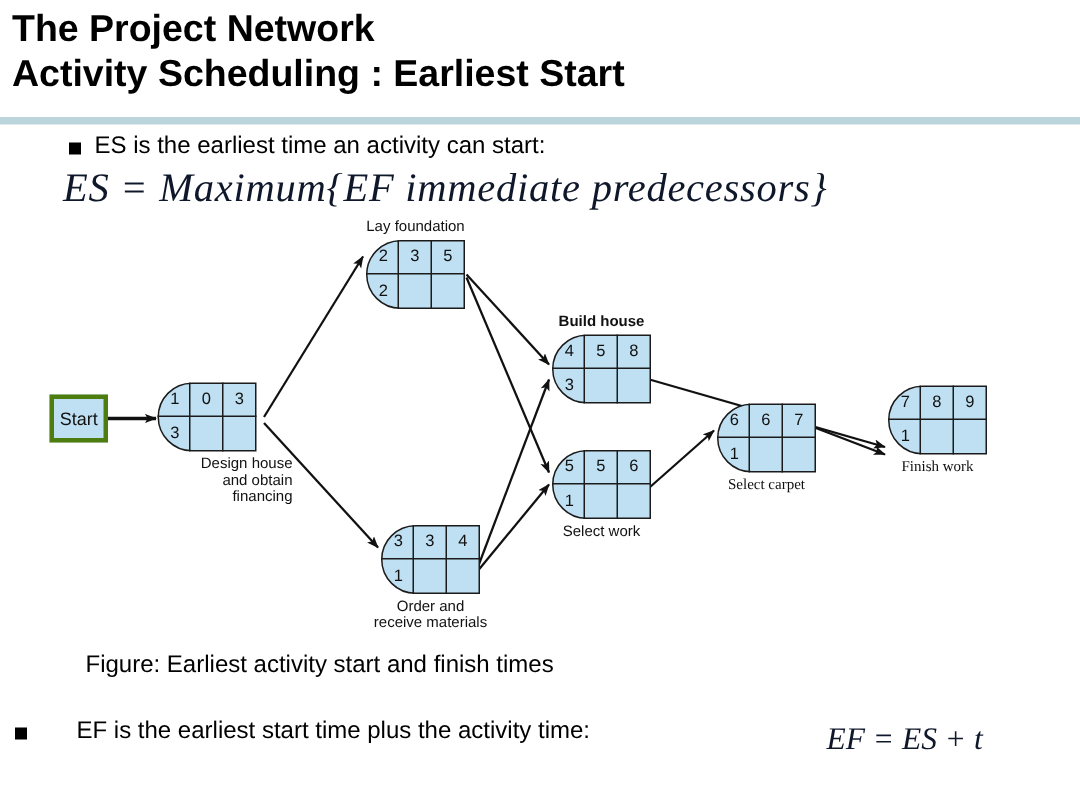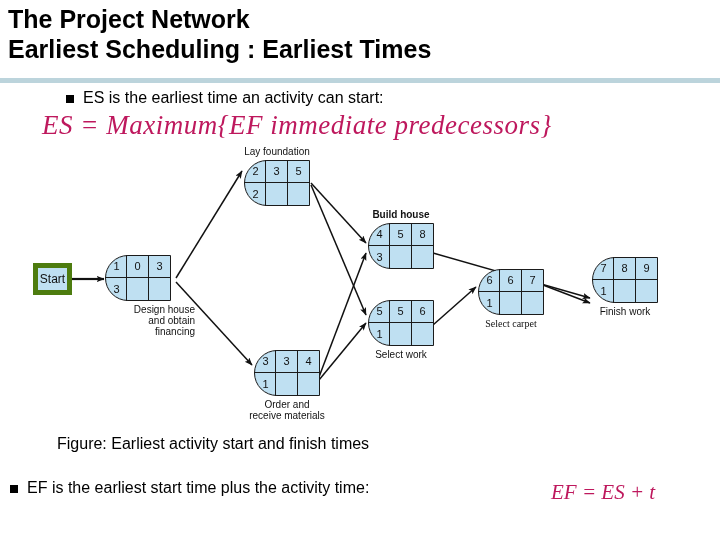--- a/index.html
+++ b/index.html
@@ -23,27 +23,27 @@
 
   
   .bullet-row{position:absolute;display:flex;align-items:flex-start;}
   .bullet-sq{
     width:8px;height:8px;background:#000;margin-top:7px;margin-right:9px;
     flex:0 0 auto;
   }
   .bullet-text{
     font-size:16px;color:#000;line-height:20px;white-space:nowrap;
   }
-  #bullet-es{left:22px;top:88px;padding-left:44px;}
-  #bullet-ef{left:10px;top:478px;}
+  #bullet-es{left:2px;top:88px;padding-left:44px;}
+  #bullet-ef{left:10px;top:478px;gap:24px;}
 
   
   .formula{
     font-family:"Liberation Serif","DejaVu Serif",serif;
-    font-style:italic;color:#be185d;white-space:nowrap;
+    font-style:italic;color:#0f172a;white-space:nowrap;
   }
   #formula-es{
     position:absolute;left:42px;top:110px;font-size:27px;letter-spacing:0.5px;
   }
   #formula-ef{
     position:absolute;left:551px;top:480px;font-size:21px;
   }
 
   
   #figure-caption{
@@ -87,33 +87,33 @@
   .c-t{left:1px;top:23px;}
 
   .node-label{
     position:absolute;font-size:10px;color:#111;text-align:center;
     line-height:11px;white-space:nowrap;
   }
 
   
   #node-start{
     position:absolute;left:33px;top:128px;width:39px;height:32px;
-    background:#bfe0f2;border:5px solid #4d7c0f;box-sizing:border-box;
+    background:#bfe0f2;border:3px solid #4d7c0f;box-sizing:border-box;
     display:flex;align-items:center;justify-content:center;
     font-size:12px;color:#111;
   }
 </style>
 </head>
 <body>
 
 <div id="slide">
 
   <div class="title-block">
     <div class="title-line">The Project Network</div>
-    <div class="title-line">Earliest Scheduling : Earliest Times</div>
+    <div class="title-line">Activity Scheduling : Earliest Start</div>
   </div>
   <div class="title-rule"></div>
 
   <div class="bullet-row" id="bullet-es">
     <span class="bullet-sq"></span>
     <span class="bullet-text">ES is the earliest time an activity can start:</span>
   </div>
 
   <div class="formula" id="formula-es">ES = Maximum{EF  immediate predecessors}</div>
 
@@ -225,21 +225,21 @@
 
     <div class="node" style="left:592px;top:122px;">
       <div class="body"></div>
       <div class="vline v1"></div>
       <div class="vline v2"></div>
       <div class="hline"></div>
       <div class="cell c-es">7</div>
       <div class="cell c-mid">8</div>
       <div class="cell c-ef">9</div>
       <div class="cell c-t">1</div>
-      <div class="node-label" style="left:-12px;top:49px;width:90px;">Finish work</div>
+      <div class="node-label" style="left:-12px;top:49px;width:90px;font-family:Liberation Serif, serif;">Finish work</div>
     </div>
 
   </div>
 
   <div id="figure-caption">Figure:   Earliest activity start and finish times</div>
 
   <div class="bullet-row" id="bullet-ef">
     <span class="bullet-sq"></span>
     <span class="bullet-text">EF is the earliest start time plus the activity time:</span>
   </div>

